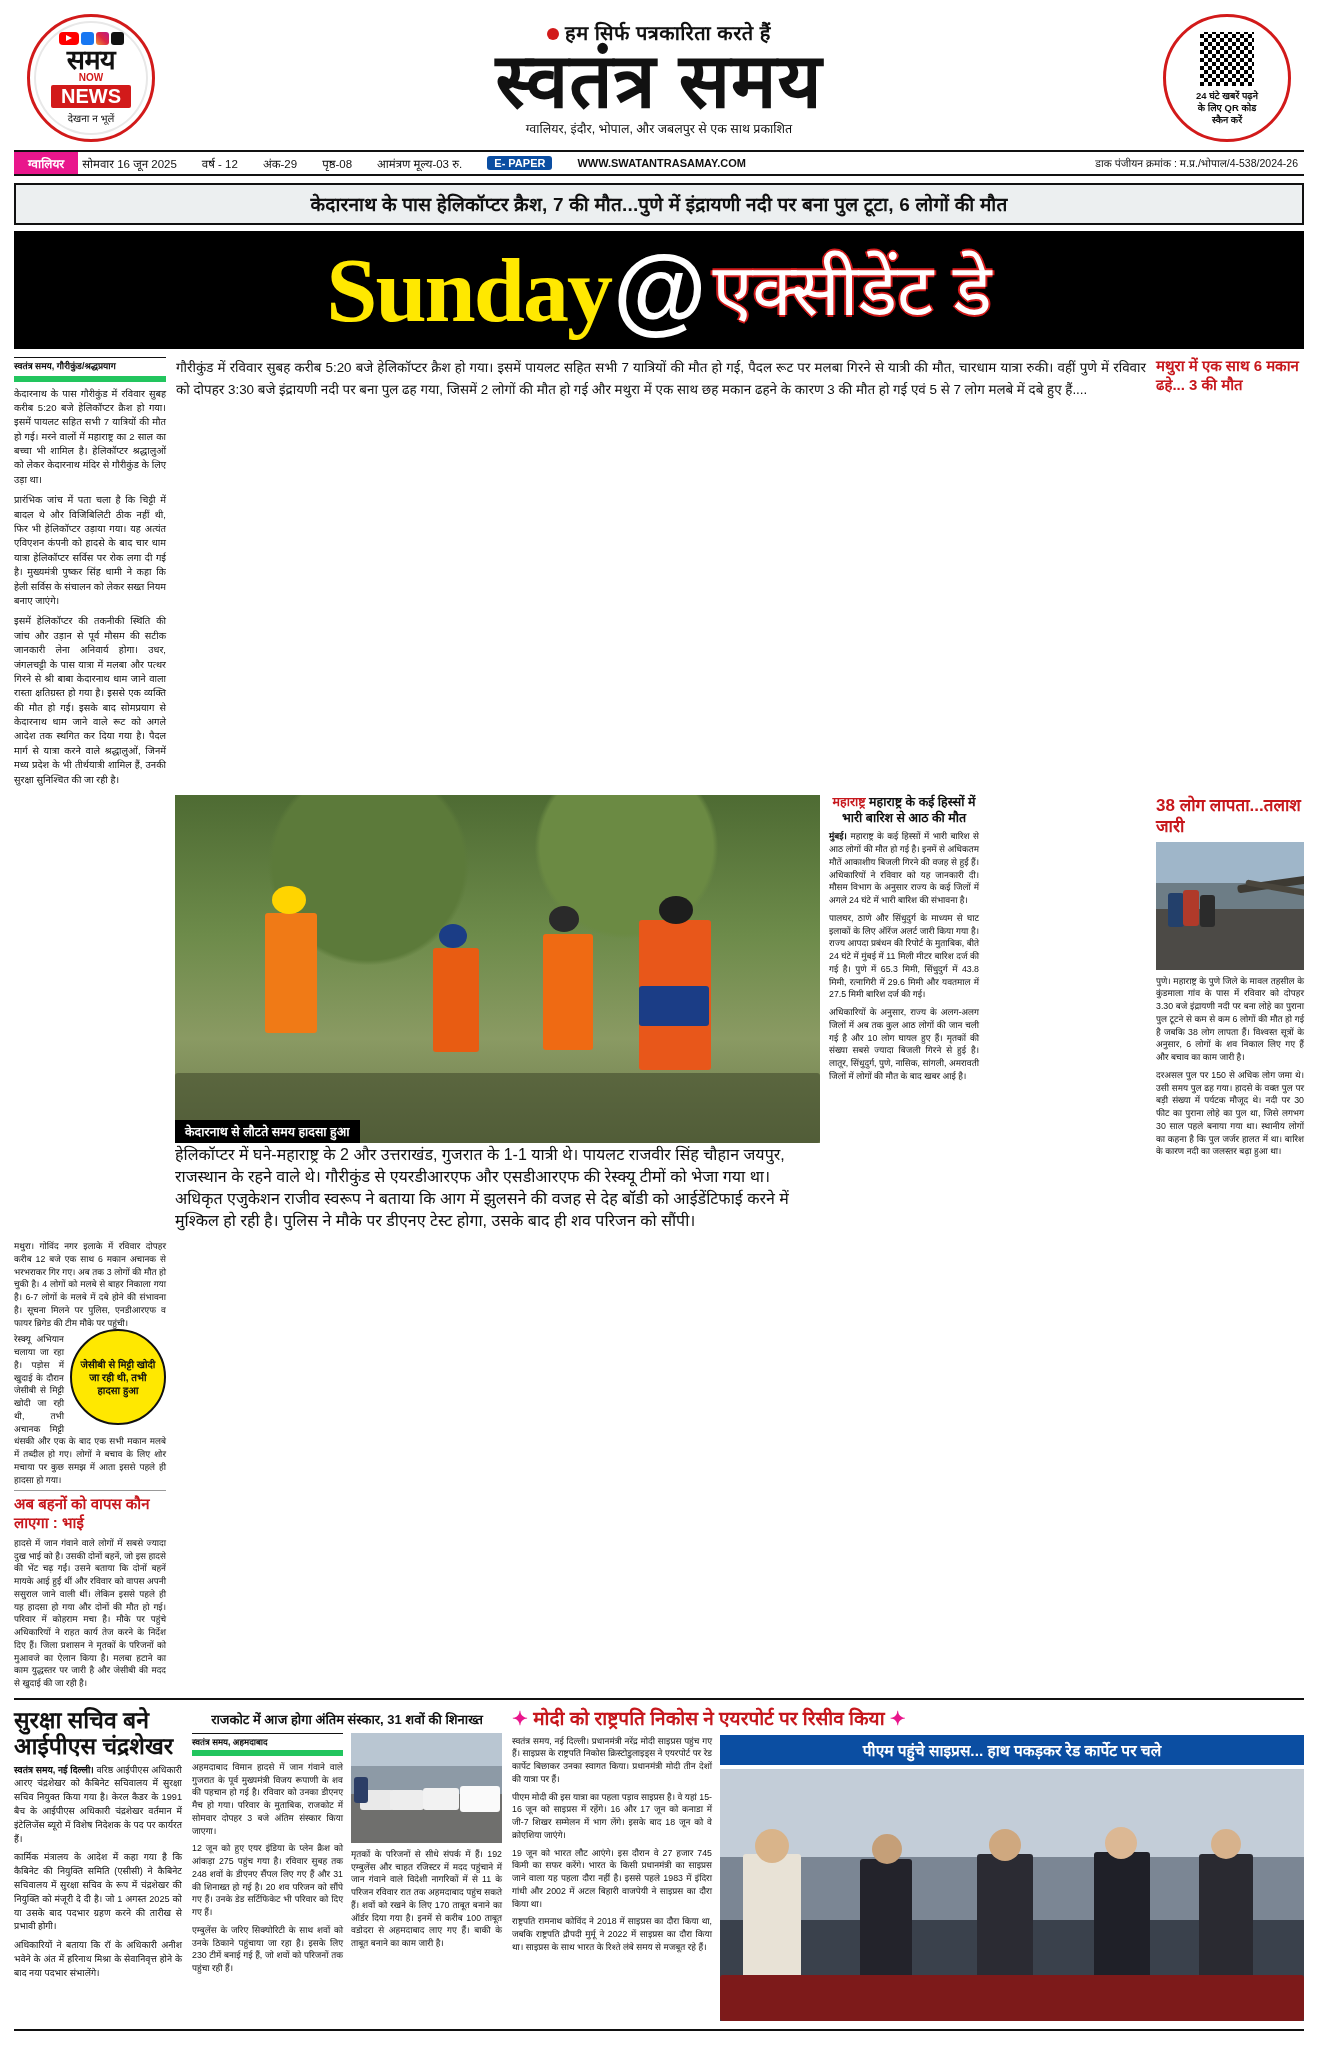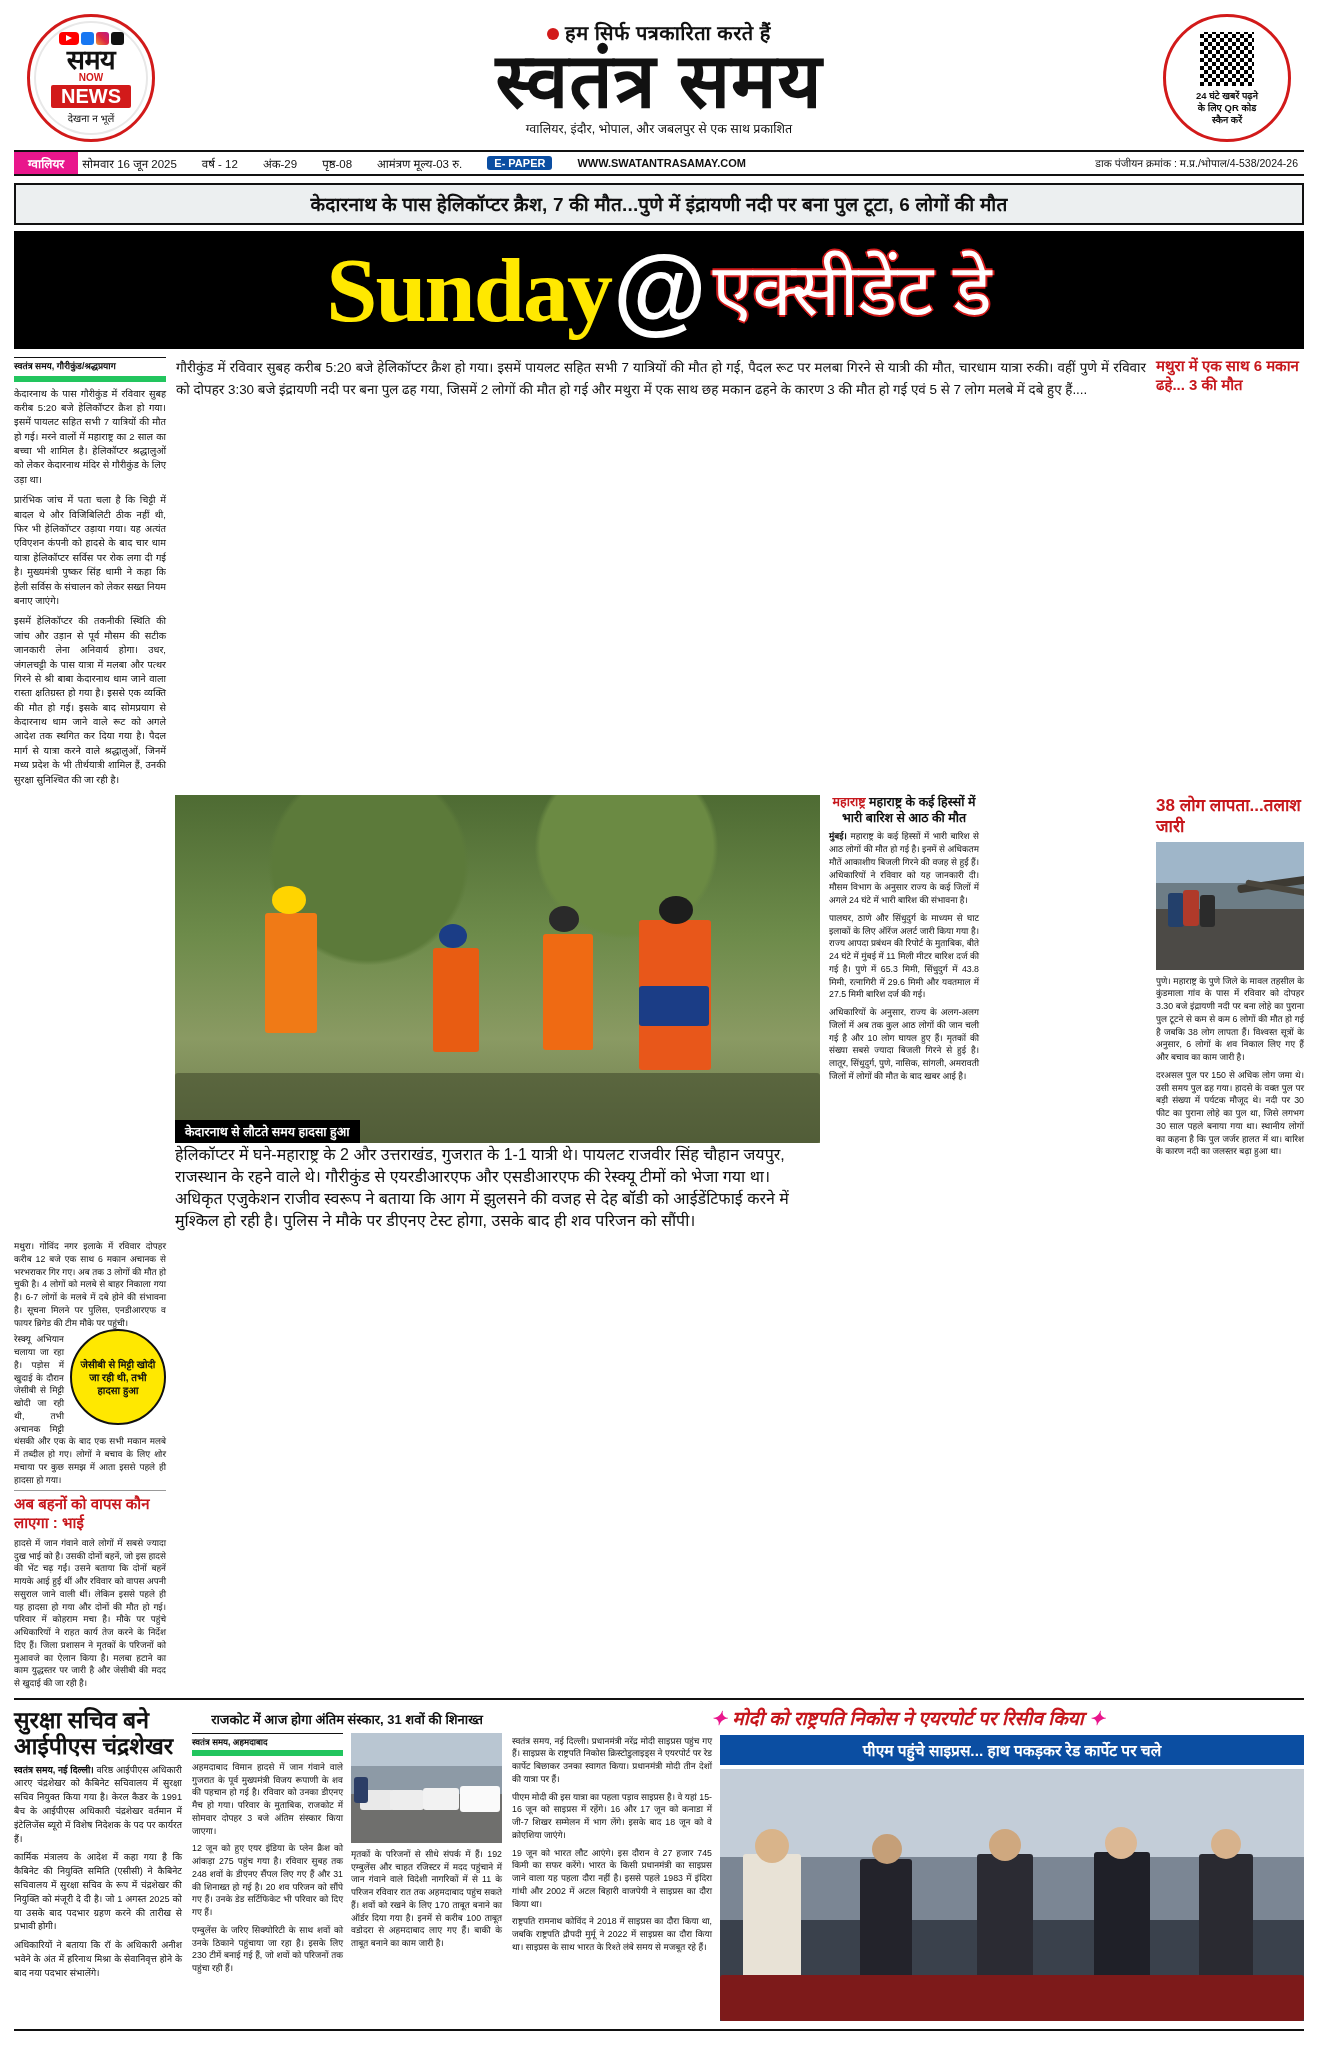--- a/index.html
+++ b/index.html
@@ -300,21 +300,21 @@
               <div class="fig" style="left:72%; top:48%; width:40px; height:26px; background:#fafafa;"></div>
               <div class="fig" style="left:2%; top:40%; width:14px; height:26px; background:#2c3e66;"></div>
             </div>
           </div>
           <div class="smaller" style="margin-top:5px;">मृतकों के परिजनों से सीधे संपर्क में हैं। 192 एम्बुलेंस और चाहत रजिस्टर में मदद पहुंचाने में जान गंवाने वाले विदेशी नागरिकों में से 11 के परिजन रविवार रात तक अहमदाबाद पहुंच सकते हैं। शवों को रखने के लिए 170 ताबूत बनाने का ऑर्डर दिया गया है। इनमें से करीब 100 ताबूत वडोदरा से अहमदाबाद लाए गए हैं। बाकी के ताबूत बनाने का काम जारी है।</div>
         </div>
       </div>
     </div>
 
     <div>
-      <h3 class="mini" style="font-size:19px; text-align:center; color:#c7181d;font-style:italic;">
+      <h3 class="mini" style="font-size:19px; color:#c7181d;">
         <span style="color:#e9168c;">✦</span>
         <span>मोदी को राष्ट्रपति निकोस ने एयरपोर्ट पर रिसीव किया</span>
         <span style="color:#e9168c;">✦</span>
       </h3>
       <div style="display:grid; grid-template-columns:200px 1fr; gap:8px; margin-top:4px;">
         <div>
           <div class="smaller">स्वतंत्र समय, नई दिल्ली। प्रधानमंत्री नरेंद्र मोदी साइप्रस पहुंच गए हैं। साइप्रस के राष्ट्रपति निकोस क्रिस्टोडुलाइड्स ने एयरपोर्ट पर रेड कार्पेट बिछाकर उनका स्वागत किया। प्रधानमंत्री मोदी तीन देशों की यात्रा पर हैं।</div>
           <div class="smaller" style="margin-top:5px;">पीएम मोदी की इस यात्रा का पहला पड़ाव साइप्रस है। वे यहां 15-16 जून को साइप्रस में रहेंगे। 16 और 17 जून को कनाडा में जी-7 शिखर सम्मेलन में भाग लेंगे। इसके बाद 18 जून को वे क्रोएशिया जाएंगे।</div>
           <div class="smaller" style="margin-top:5px;">19 जून को भारत लौट आएंगे। इस दौरान वे 27 हजार 745 किमी का सफर करेंगे। भारत के किसी प्रधानमंत्री का साइप्रस जाने वाला यह पहला दौरा नहीं है। इससे पहले 1983 में इंदिरा गांधी और 2002 में अटल बिहारी वाजपेयी ने साइप्रस का दौरा किया था।</div>
           <div class="smaller" style="margin-top:5px;">राष्ट्रपति रामनाथ कोविंद ने 2018 में साइप्रस का दौरा किया था, जबकि राष्ट्रपति द्रौपदी मुर्मू ने 2022 में साइप्रस का दौरा किया था। साइप्रस के साथ भारत के रिश्ते लंबे समय से मजबूत रहे हैं।</div>

